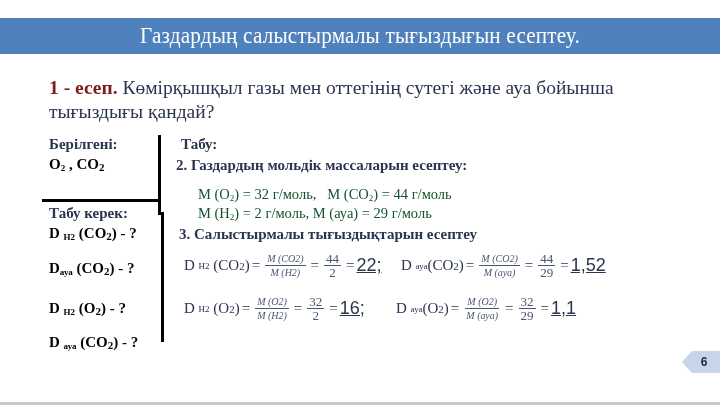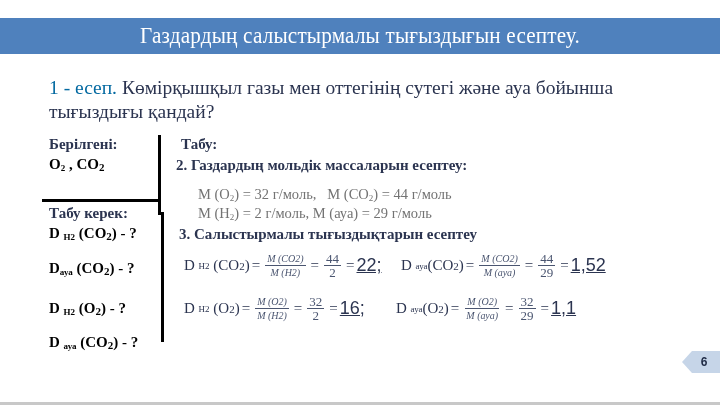--- a/index.html
+++ b/index.html
@@ -15,35 +15,35 @@
       display: flex; align-items: center; justify-content: center;
     }
     .header-title {
       color: #ffffff; font-size: 23px; letter-spacing: 0.2px;
       transform: scaleX(0.92); white-space: nowrap;
     }
     .problem {
       position: absolute; left: 49px; top: 76px; width: 590px;
       font-size: 19.5px; line-height: 24px; color: #2b3450;
     }
-    .problem .label { color: #0369a1; font-weight: normal; margin-top: 48px; }
+    .problem .label { color: #7f1d1d; font-weight: bold; margin-top: 48px; }
 
     .abs { position: absolute; white-space: nowrap; }
     .given-title, .find-title, .solution-title, .step-title {
       font-weight: bold; font-size: 15px; color: #2b3450;
     }
     .bold { font-weight: bold; font-size: 15px; color: #000000; }
     sub { font-size: 9px; vertical-align: -2px; }
     sub.big { font-size: 11px; }
 
     .vline1 { position: absolute; left: 158px; top: 135px; width: 3px; height: 80px; background: #000; }
     .vline2 { position: absolute; left: 161px; top: 212px; width: 3px; height: 130px; background: #000; }
     .hline  { position: absolute; left: 42px; top: 199px; width: 118px; height: 3px; background: #000; }
 
-    .molar { font-size: 14.5px; color: #737373; }
+    .molar { font-size: 14.5px; color: #14532d; }
     .formula { font-size: 15px; color: #2b3450; display: flex; align-items: center; }
     .frac { display: inline-flex; flex-direction: column; align-items: center; margin: 0 3px; font-size: 10px; font-style: italic; line-height: 11px; color: #4a5570; }
     .frac .num { border-bottom: 1px solid #4a5570; padding: 0 2px 1px; }
     .frac .den { padding: 1px 2px 0; }
     .frac.plain { font-style: normal; font-size: 13px; }
     .eq { margin: 0 2px; }
     .res { font-family: "Liberation Sans", sans-serif; font-size: 18px; text-decoration: underline; }
 
     .page-badge {
       position: absolute; left: 682px; top: 351px; width: 38px; height: 22px;

